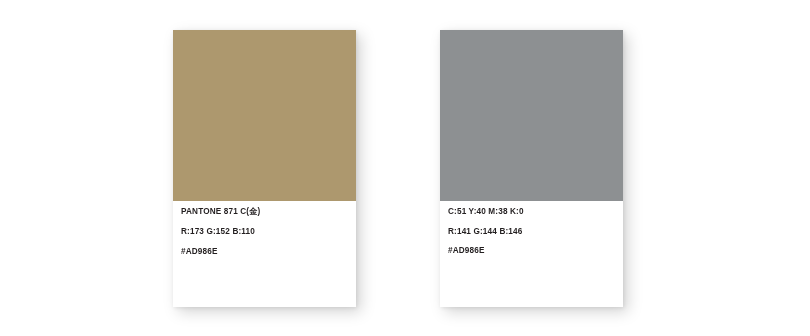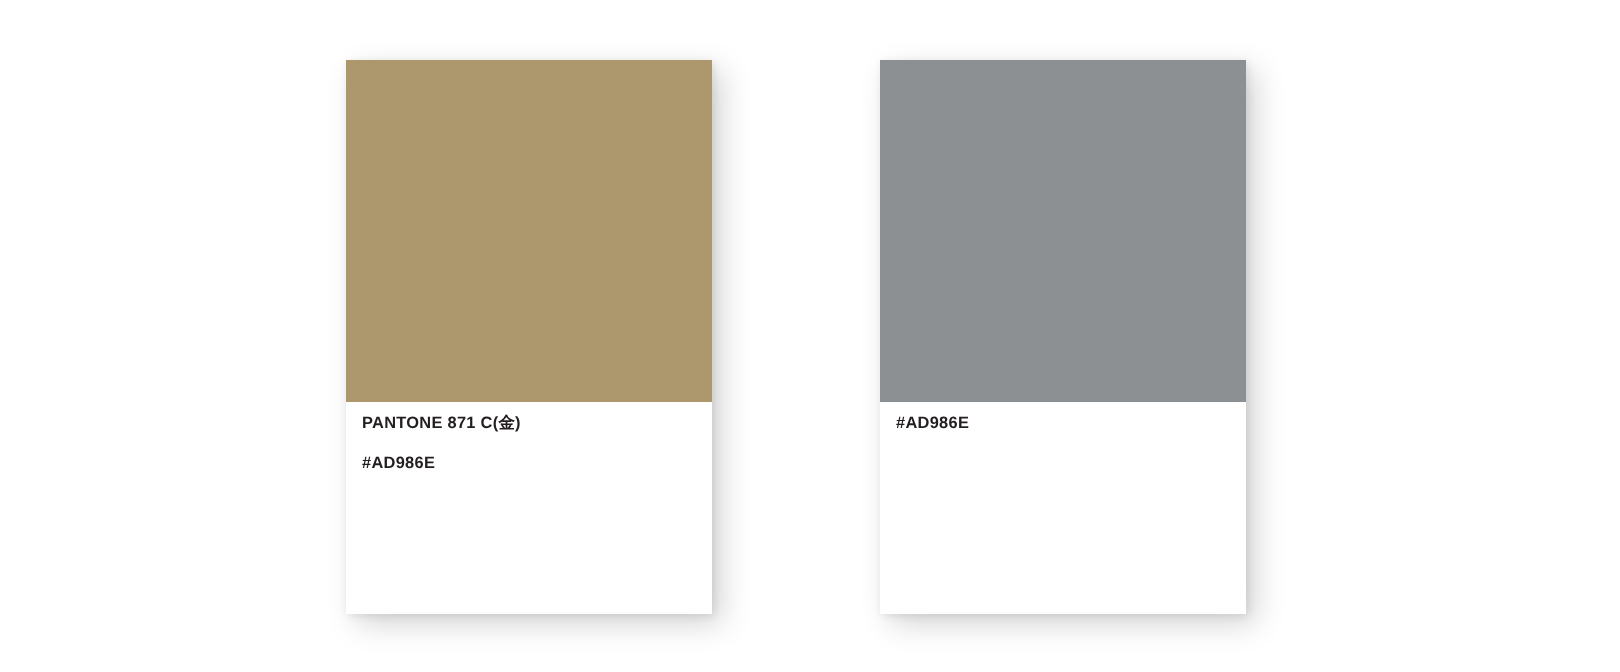--- a/index.html
+++ b/index.html
@@ -55,24 +55,27 @@
 </style>
 </head>
 <body style="background: rgb(255, 255, 255);">
 
 <div class="board">
 
   <div class="swatch-card card-1">
     <div class="swatch-block" style="background:#AD986E;"></div>
     <div class="swatch-info">
       <p class="info-line title">PANTONE 871 C(金)</p>
+      <p class="info-line">R:173 G:152 B:110</p>
       <p class="info-line hex">#AD986E</p>
     </div>
   </div>
 
   <div class="swatch-card card-2">
     <div class="swatch-block" style="background:#8D9092;"></div>
     <div class="swatch-info">
+      <p class="info-line">C:51 Y:40 M:38 K:0</p>
+      <p class="info-line">R:141 G:144 B:146</p>
       <p class="info-line hex">#AD986E</p>
     </div>
   </div>
 
 </div>
 
 </body></html>

